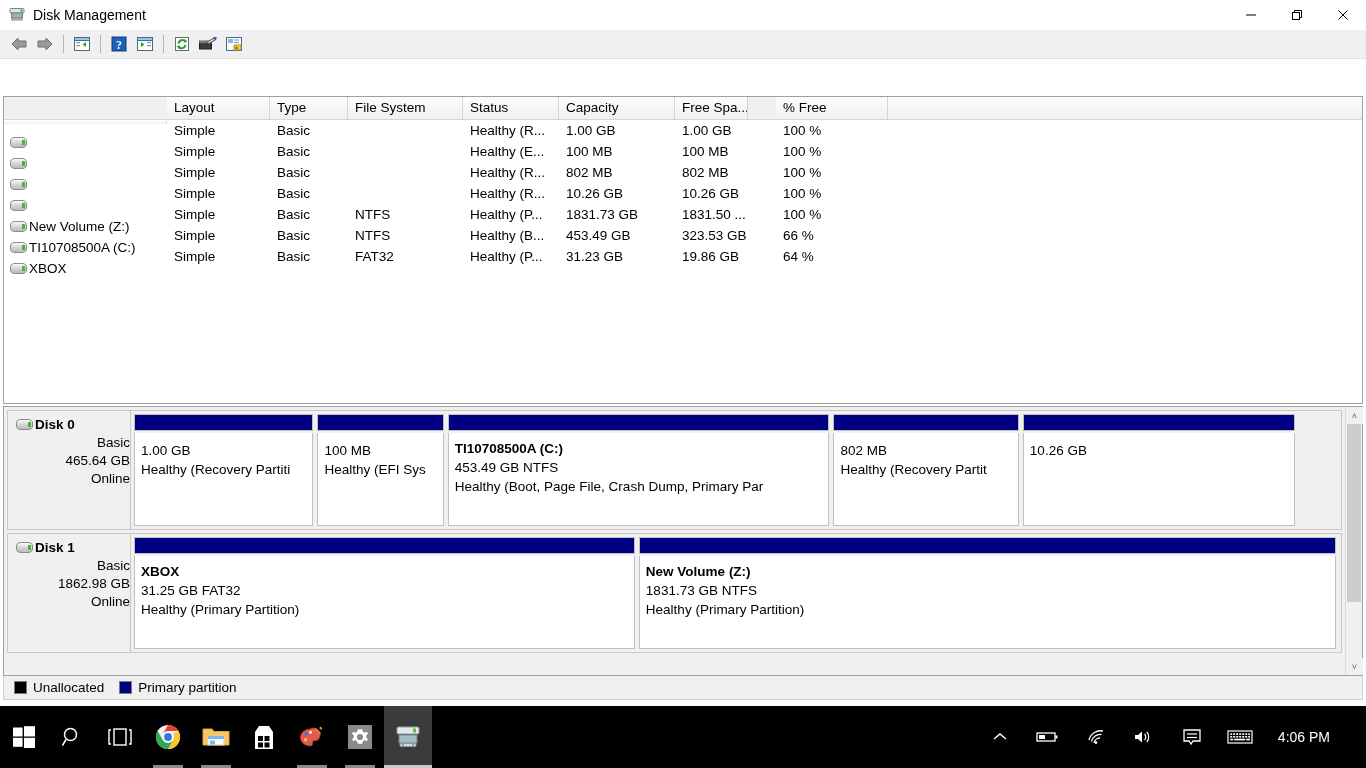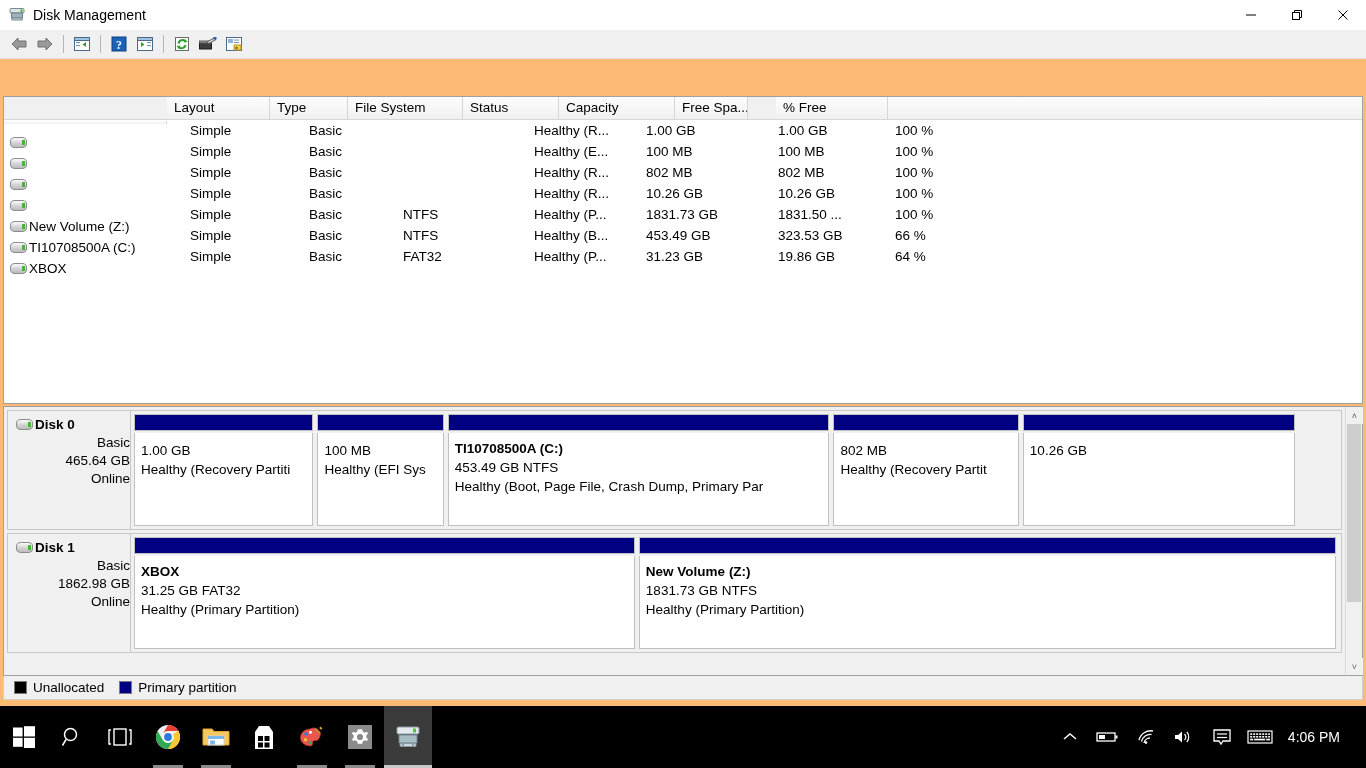--- a/index.html
+++ b/index.html
@@ -14,21 +14,21 @@
   
   #desktop{position:absolute;inset:0;background:#0a0607;}
   #desktop .wallglow{
     position:absolute;left:380px;top:700px;width:700px;height:60px;
     background:radial-gradient(ellipse at 30% 50%, #241517 0%, #120b0c 45%, #080506 100%);
   }
 
   
   #app-window{
     position:absolute;left:0;top:0;width:1366px;height:706px;
-    background:#fdba74;
+    background:#ffffff;
     box-sizing:border-box;
   }
 
   
   #title-bar{
     position:relative;height:30px;background:#ffffff;
     display:flex;align-items:center;
   }
   #title-bar .tb-icon{margin-left:8px;margin-right:7px;display:block;}
   #title-bar .tb-text{font-size:14px;color:#000;line-height:1;}
@@ -74,21 +74,21 @@
   .c-lay{width:103px;}
   .c-typ{width:78px;}
   .c-fs {width:115px;}
   .c-sta{width:96px;}
   .c-cap{width:116px;}
   .c-fre{width:73px;}
   .c-pct{width:112px;margin-left:28px;}
   .c-end{flex:1;border-right:none !important;}
 
   #vol-body{}
-  .vrow{display:flex;height:21px;align-items:center;gap:16px;}
+  .vrow{display:flex;height:21px;align-items:center;}
   .vrow .vcell{
     box-sizing:border-box;padding-left:7px;font-size:13.5px;color:#000;
     white-space:nowrap;overflow:hidden;line-height:21px;
   }
   .vrow .vcell.c-vol{display:flex;align-items:center;padding-left:6px;}
   .vrow .vcell.c-vol .vlabel{margin-left:2px;}
 
   
   .drive-ico{width:17px;height:11px;position:relative;display:inline-block;flex:none;}
   .drive-ico .body{
@@ -175,21 +175,21 @@
   }
   #taskbar .tb-item.open::after{
     content:"";position:absolute;bottom:0;left:9px;width:30px;height:3px;background:#8a8a8a;
   }
   #taskbar .tb-item.active{background:#3b3b3b;}
   #taskbar .tb-item.active::after{
     content:"";position:absolute;bottom:0;left:0;width:48px;height:3px;background:#c9c9c9;
   }
   #tray{
     position:absolute;right:0;top:0;height:62px;display:flex;align-items:center;
-    padding-right:4px;gap:2px;
+    padding-right:4px;gap:12px;
   }
   #tray .ti{width:36px;height:62px;display:flex;align-items:center;justify-content:center;color:#fff;}
   #tray .clock{
     color:#fff;font-size:14px;padding:0 14px 0 8px;display:flex;align-items:center;height:62px;
   }
   #tray .edge{width:6px;height:62px;}
 </style>
 </head>
 <body>
 

